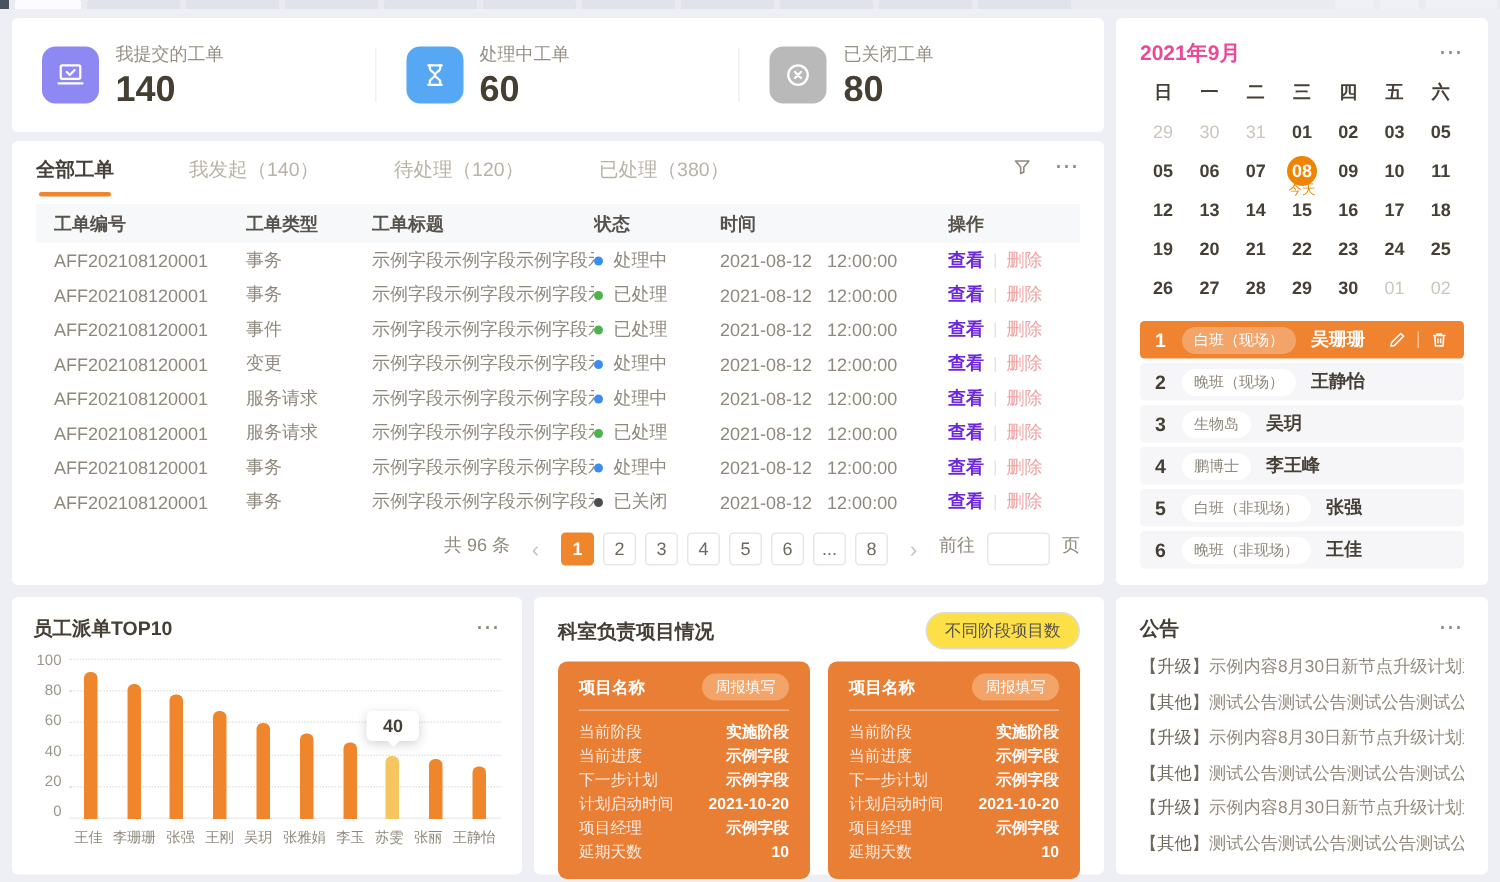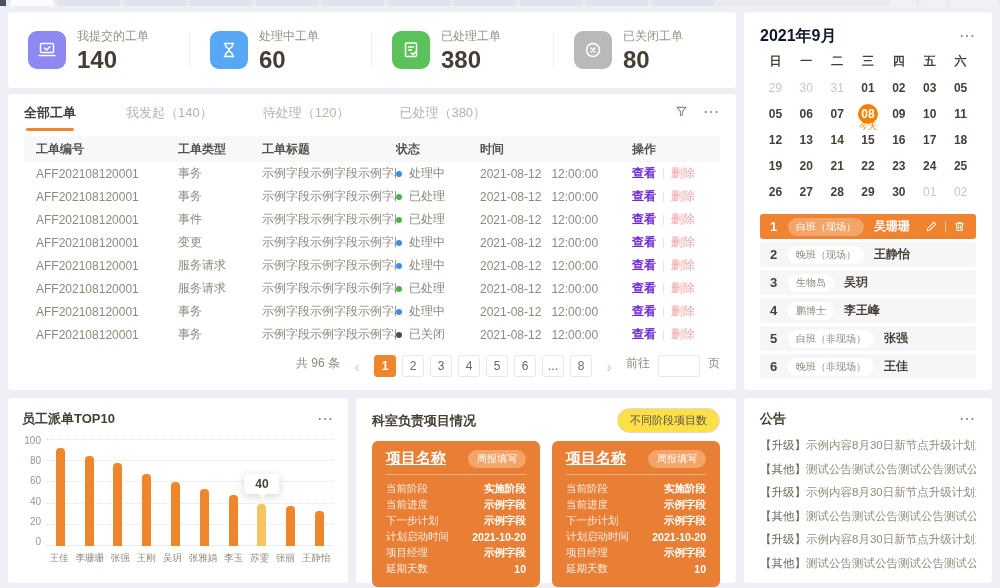--- a/index.html
+++ b/index.html
@@ -33,38 +33,38 @@
   .tabs { display:flex; align-items:flex-start; height:30px; }
   .tab { font-size:13px; color:#b9b3a6; margin-right:50px; padding-bottom:9px; position:relative; cursor:pointer; white-space:nowrap; }
   .tab.active { color:#454039; font-weight:bold; }
   .tab.active::after { content:''; position:absolute; left:2px; right:2px; bottom:0; height:3px; background:#f0862c; border-radius:2px; }
   .tab-icons { margin-left:auto; display:flex; align-items:center; gap:14px; color:#8f897d; }
   .more-icon { font-size:16px; letter-spacing:1px; color:#8f897d; line-height:10px; cursor:pointer; }
 
   .thead { display:flex; align-items:center; background:#f7f8fa; height:26px; font-size:12px; font-weight:bold; color:#57524b; padding:0 12px; margin-top:2px; }
   .trow { display:flex; align-items:center; height:23px; font-size:12px; color:#8f897d; padding:0 12px; }
   .cell { white-space:nowrap; overflow:hidden; }
-  .col-id{width:128px;} .col-type{width:84px;margin-left:14px;} .col-title{flex:1;} .col-status{width:84px;} .col-time{width:152px;} .col-ops{width:76px;}
+  .col-id{width:128px;} .col-type{width:84px;} .col-title{flex:1;} .col-status{width:84px;} .col-time{width:152px;} .col-ops{width:76px;}
   .dot { width:6px; height:6px; border-radius:50%; display:inline-block; margin-right:7px; vertical-align:middle; }
   .t-date { margin-right:10px; }
   .link-view { color:#6d28d9; cursor:pointer;font-weight:bold; }
   .link-del { color:#f0a3a3; cursor:pointer; }
   .op-div { display:inline-block; width:1px; height:10px; background:#eee2d8; margin:0 7px; vertical-align:middle; }
 
   .pager { display:flex; justify-content:flex-end; align-items:flex-start; gap:6px; margin-top:9px; font-size:12px; color:#8f897d; }
   .pages { display:flex; gap:6px; }
   .pbtn { min-width:22px; height:22px; border:1px solid #e7e7e7; border-radius:3px; background:#fff; display:flex; align-items:center; justify-content:center; font-size:12px; color:#6e6960; cursor:pointer; font-family:inherit; }
   .pbtn.active { background:#f0862c; border-color:#f0862c; color:#fff; font-weight:bold; }
   .pbtn.nav { color:#c9c4bb; border:none; background:transparent; font-size:15px; }
   .goto-input { width:42px; height:22px; border:1px solid #e7e7e7; border-radius:3px; outline:none; margin:0 2px; }
 
   
   .cal-panel { height:378px; padding:13px 16px; }
   .cal-head { display:flex; justify-content:space-between; align-items:center; height:22px; }
-  .cal-title { font-size:16px; font-weight:bold; color:#0f172a; }
+  .cal-title { font-size:14px; font-weight:bold; color:#ec4899; }
   .cal-grid { display:grid; grid-template-columns:repeat(7,1fr); text-align:center; margin-top:2px; }
   .cal-wd { font-size:12px; font-weight:bold; color:#453f35; height:24px; line-height:24px; }
   .cal-day { font-size:12px; font-weight:bold; color:#453f35; height:26px; line-height:26px; position:relative; cursor:pointer; }
   .cal-day.muted { color:#ccc7bd; font-weight:normal; }
   .cal-day.today .num { display:inline-flex; width:20px; height:20px; border-radius:50%; background:#f08300; color:#fff; align-items:center; justify-content:center; line-height:20px; }
   .today-label { position:absolute; top:20px; left:0; right:0; font-size:9px; color:#f08300; font-weight:normal; line-height:10px; }
 
   .duty-list { margin-top:9px; }
   .duty { display:flex; align-items:center; height:25px; background:#f6f6f8; border-radius:3px; padding:0 10px; margin-top:3px; font-size:12px; color:#453f35; cursor:pointer; }
   .duty-idx { width:18px; font-weight:bold; font-size:13px; }
@@ -93,21 +93,21 @@
   .xlabels { display:flex; justify-content:space-around; font-size:9.5px; color:#8f897d; margin-top:5px; }
   .xlabel { white-space:nowrap; text-align:center; }
   .tooltip { position:absolute; left:75%; bottom:52px; transform:translateX(-50%); background:#fff; border-radius:4px; box-shadow:0 2px 8px rgba(0,0,0,.18); padding:3px 11px; font-size:12px; font-weight:bold; color:#453f35; z-index:2; }
   .tooltip::after { content:''; position:absolute; left:50%; bottom:-4px; transform:translateX(-50%); border-left:5px solid transparent; border-right:5px solid transparent; border-top:5px solid #fff; }
 
   .proj-panel { flex:1; padding:10px 16px; }
   .proj-btn { border:1px solid #dcdcdc; border-radius:13px; padding:4px 12px; font-size:11px; color:#57524b; background:#fde047; cursor:pointer; font-family:inherit; }
   .cards { display:flex; gap:12px; margin-top:8px; }
   .pcard { flex:1; background:#e97e35; border-radius:6px; padding:8px 14px 10px; color:#fff; }
   .pcard-head { display:flex; justify-content:space-between; align-items:center; padding-bottom:6px; border-bottom:1px solid rgba(255,255,255,.4); margin-bottom:6px; }
-  .pcard-name { font-size:15px; font-weight:bold;text-decoration:underline; }
+  .pcard-name { font-size:11px; font-weight:bold; }
   .pcard-badge { background:#f3a468; border-radius:10px; padding:2px 9px; font-size:10px; cursor:pointer; }
   .pfield { display:flex; justify-content:space-between; align-items:center; height:16px; font-size:10.5px; }
   .pfield .lbl { color:rgba(255,255,255,.85); }
   .pfield .val { font-weight:bold; }
 
   .ann-panel { height:185px; margin-top:8px; padding:12px 16px; }
   .ann-list { margin-top:6px; }
   .ann-item { font-size:11.5px; line-height:23.5px; white-space:nowrap; overflow:hidden; cursor:pointer; }
   .ann-tag { color:#6e675c; }
   .ann-text { color:#93897c; }
@@ -154,33 +154,20 @@
       <div class="stat">
         <span class="stat-icon ic3">
           <svg width="20" height="20" viewBox="0 0 20 20" fill="none" stroke="#fff" stroke-width="1.5" stroke-linecap="round" stroke-linejoin="round">
               <path d="M5.5 3.5h9M5.5 16.5h9"></path>
               <path d="M6.5 3.5v2c0 2.2 3.5 2.6 3.5 4.5s-3.5 2.3-3.5 4.5v2M13.5 3.5v2c0 2.2-3.5 2.6-3.5 4.5s3.5 2.3 3.5 4.5v2"></path>
             </svg>
         </span>
         <span>
           <div class="stat-label">处理中工单</div>
           <div class="stat-value">60</div>
-        </span>
-      </div>
-      <div class="stat">
-        <span class="stat-icon ic4">
-          <svg width="20" height="20" viewBox="0 0 20 20" fill="none" stroke="#fff" stroke-width="1.5" stroke-linecap="round" stroke-linejoin="round">
-              <rect x="4.5" y="3" width="11" height="13.5" rx="1"></rect>
-              <path d="M7.5 7h5M7.5 10h3"></path>
-              <path d="M10.5 13l1.6 1.6 2.6-2.6"></path>
-            </svg>
-        </span>
-        <span>
-          <div class="stat-label">已处理工单</div>
-          <div class="stat-value">380</div>
         </span>
       </div>
       <div class="stat">
         <span class="stat-icon ic5">
           <svg width="20" height="20" viewBox="0 0 20 20" fill="none" stroke="#fff" stroke-width="1.5" stroke-linecap="round" stroke-linejoin="round">
               <circle cx="10" cy="10" r="6.5"></circle>
               <path d="M8 8l4 4M12 8l-4 4"></path>
             </svg>
         </span>
         <span>

